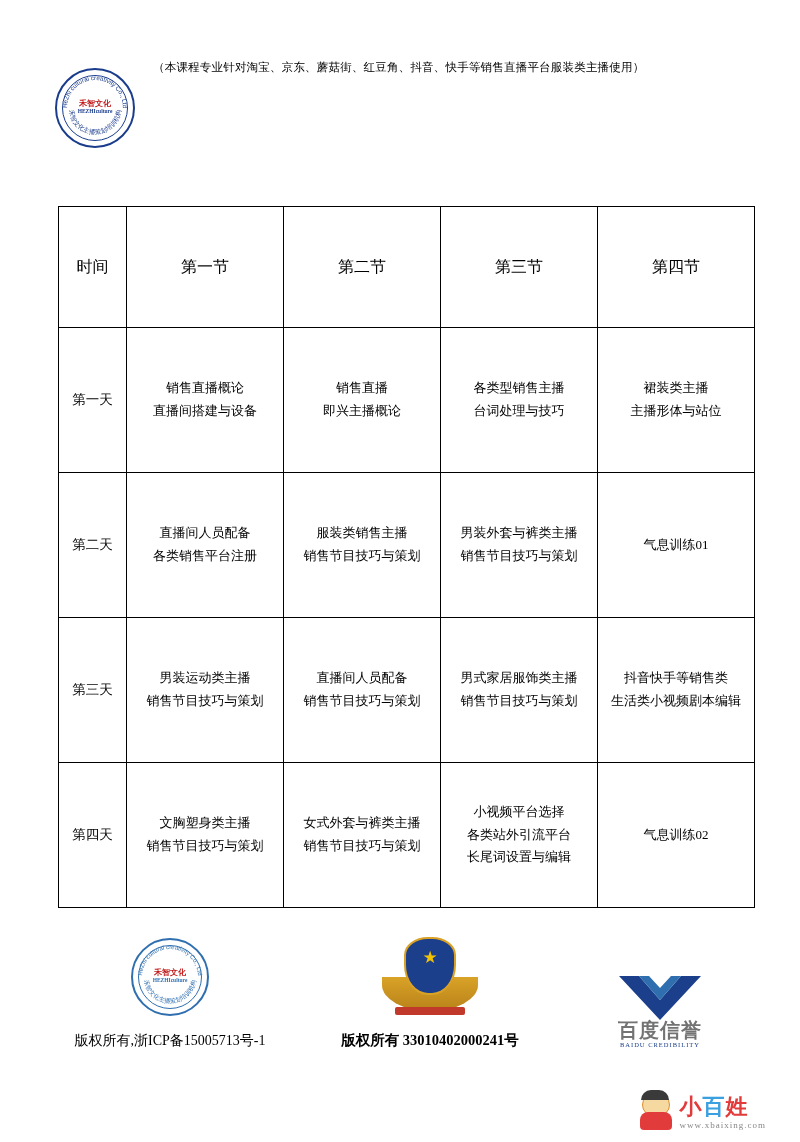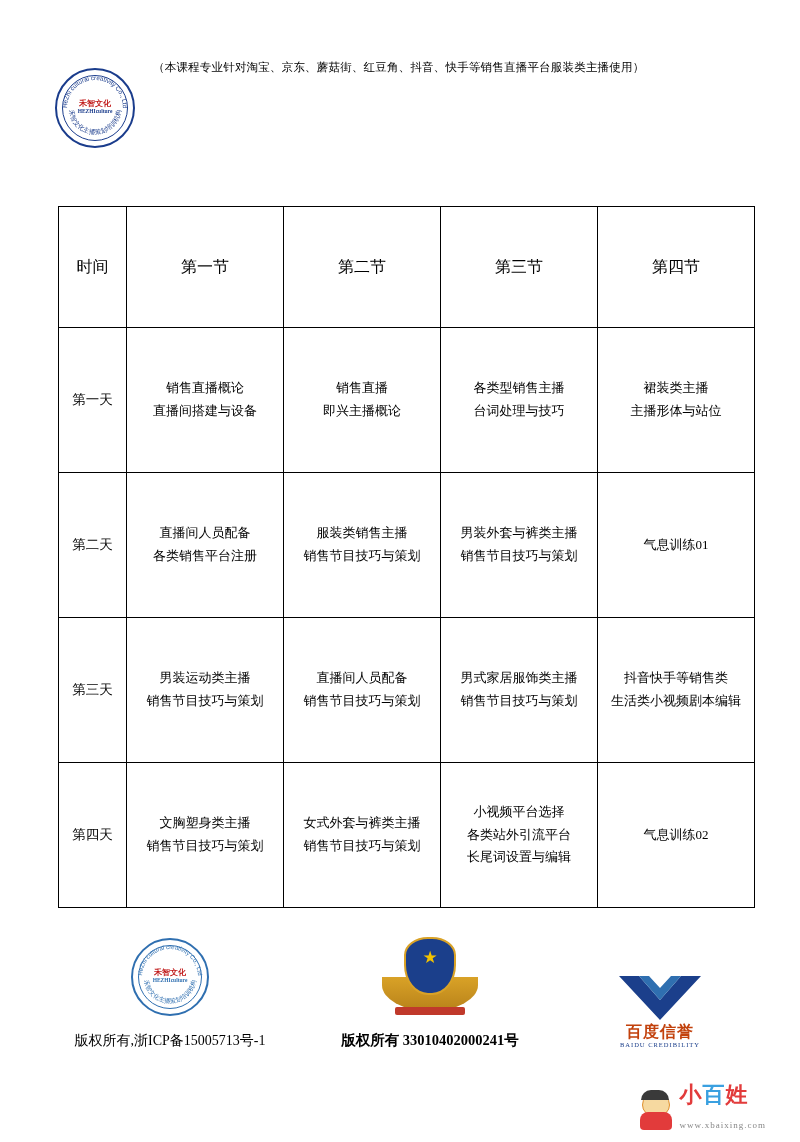--- a/index.html
+++ b/index.html
@@ -239,23 +239,23 @@
     left: 50%;
     top: 0;
     transform: translateX(-50%);
   }
   .baidu-mark .b-label {
     position: absolute;
     left: 0; right: 0; bottom: 2px;
     text-align: center;
   }
   .baidu-mark .b-cn {
-    font-size: 16px;
+    font-size: 20px;
     font-weight: bold;
-    color: #c2410c;
+    color: #737373;
     letter-spacing: 1px;
     display: block;
     line-height: 1.1;
   }
   .baidu-mark .b-en {
     font-size: 6.5px;
     color: #1b3f8b;
     letter-spacing: 1px;
     display: block;
   }
@@ -305,21 +305,21 @@
     color: #e23b3b;
     letter-spacing: 1px;
     display: block;
   }
   .wm-main .mid { color: #3aa0e0; }
   .wm-sub {
     font-size: 9px;
     color: #888888;
     letter-spacing: 1px;
     display: block;
-    margin-top: 15px;
+    margin-top: 3px;
     text-align: right;
   }
 </style>
 </head>
 <body>
 
 <div class="header">
   <div class="logo">
     <div class="ring"></div>
     <div class="ring-text">

